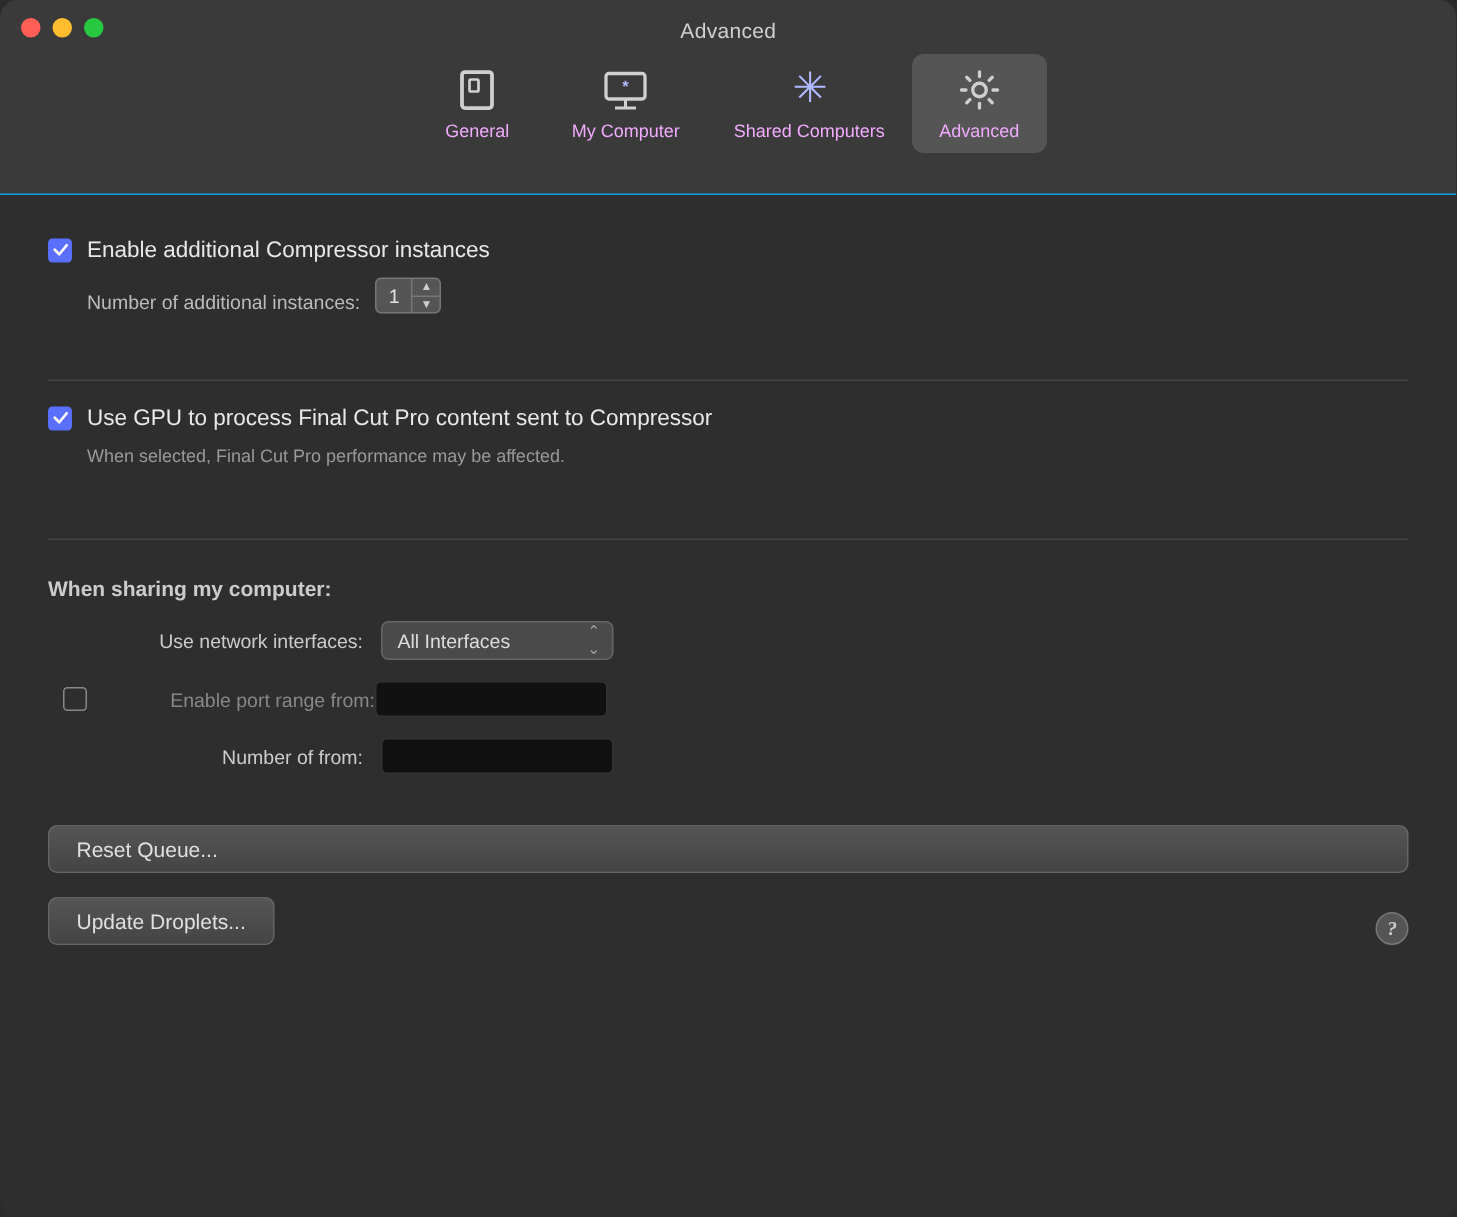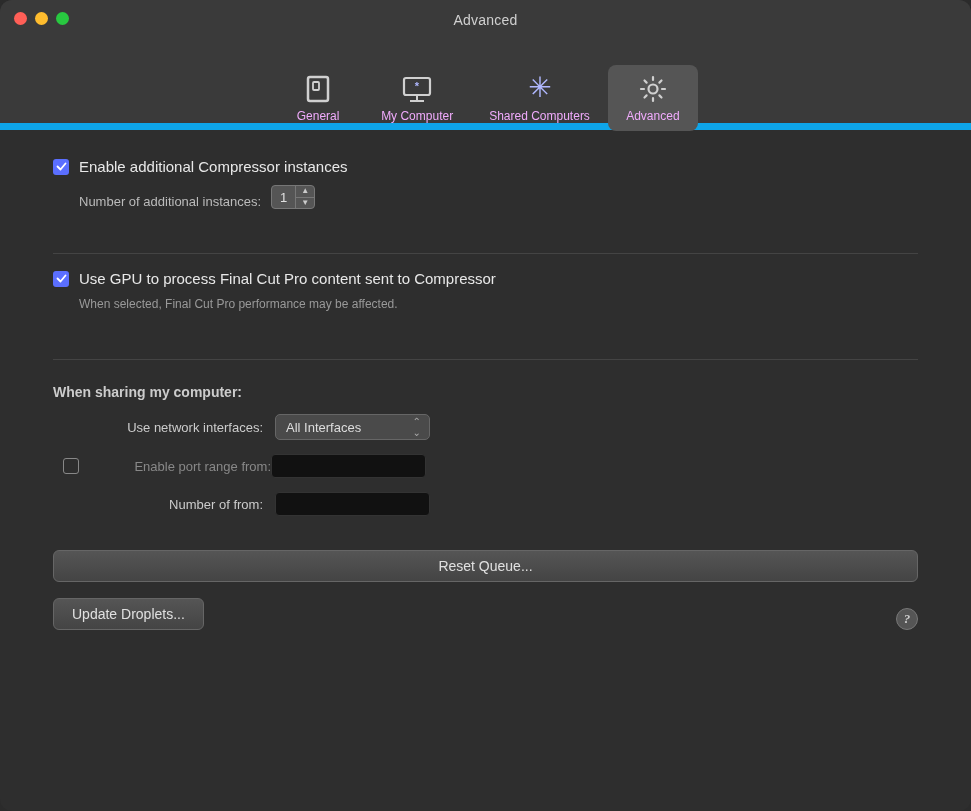--- a/index.html
+++ b/index.html
@@ -22,23 +22,22 @@
       display: flex;
       flex-direction: column;
     }
 
     .titlebar {
       background: #3a3a3a;
       height: 130px;
       display: flex;
       flex-direction: column;
       align-items: center;
-      border-bottom: 7px solid #0ea5e9;
+      border-bottom: 1px solid #0ea5e9;
       position: relative;
-      gap: 29px;
     }
 
     .window-title {
       font-size: 14px;
       color: #d0d0d0;
       padding-top: 12px;
       font-weight: 500;
       letter-spacing: 0.2px;
     }
 
@@ -85,21 +84,21 @@
     }
 
     
     .icon-svg {
       width: 32px;
       height: 32px;
       margin-bottom: 4px;
     }
 
     .content {
-      padding: 28px 53px;
+      padding: 28px 32px;
       display: flex;
       flex-direction: column;
       gap: 0;
       flex: 1;
     }
 
     .section {
       margin-bottom: 24px;
     }
 
@@ -288,21 +287,21 @@
     .mac-button {
       background: linear-gradient(to bottom, #555, #444);
       border: 1px solid #666;
       border-radius: 6px;
       color: #e0e0e0;
       font-size: 14px;
       padding: 7px 18px;
       cursor: pointer;
       display: inline-block;
       min-width: 140px;
-      text-align: center;
+      text-align: left;
     }
 
     .footer-row {
       display: flex;
       align-items: flex-end;
       justify-content: space-between;
     }
 
     .help-button {
       width: 22px;

